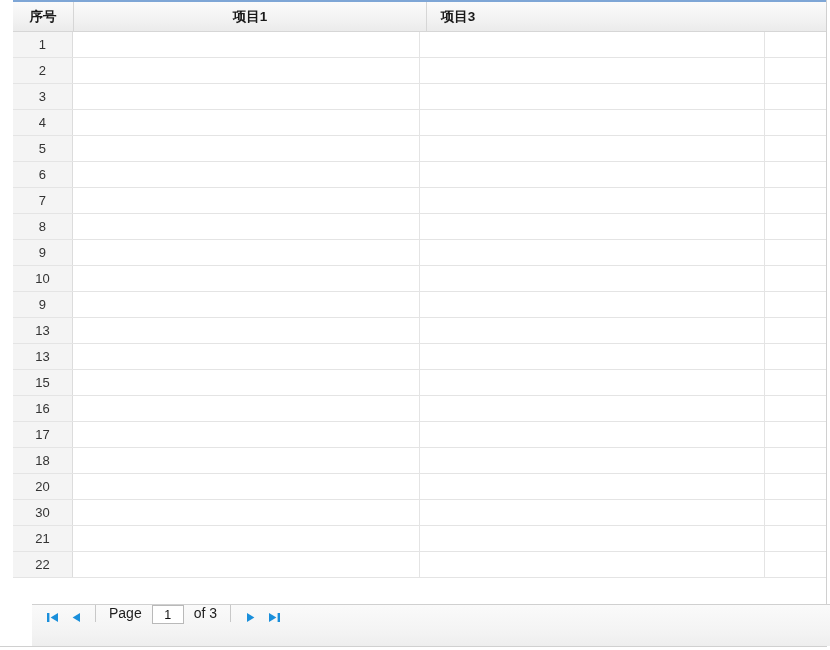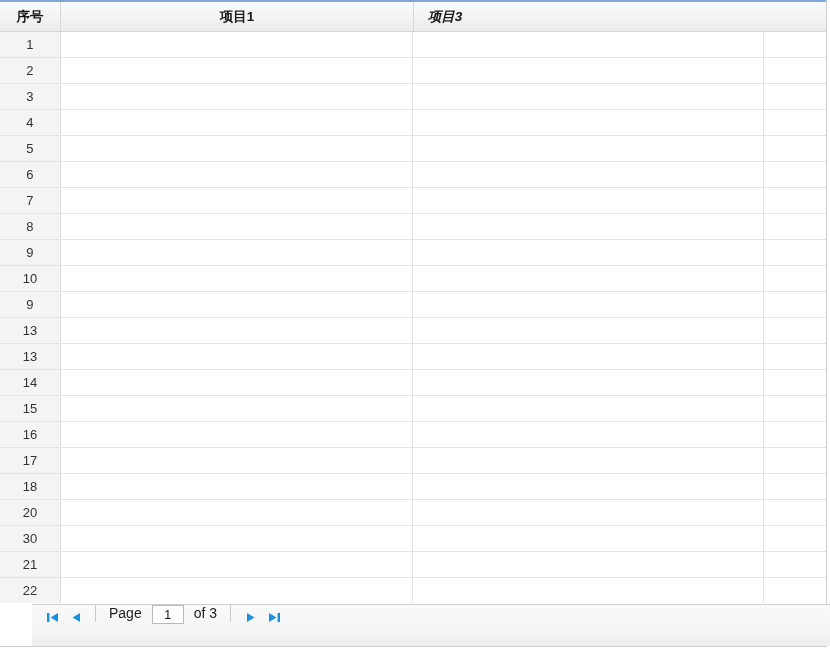--- a/index.html
+++ b/index.html
@@ -15,20 +15,21 @@
   #grid-wrapper {
     position: absolute;
     left: 0;
     top: 0;
     width: 827px;
     height: 647px;
     box-sizing: border-box;
     border-right: 1px solid #d0d0d0;
     border-bottom: 1px solid #d0d0d0;
     background: #ffffff;
+    padding-left: 13px;
   }
 
   
   #grid-header {
     display: flex;
     height: 32px;
     box-sizing: border-box;
     border-top: 2px solid #7ea6d6;
     border-bottom: 1px solid #d6d6d6;
     background: linear-gradient(to bottom, #fbfbfb 0%, #f3f3f3 55%, #ebebeb 100%);
@@ -39,21 +40,21 @@
     align-items: center;
     justify-content: center;
     font-size: 13.5px;
     font-weight: bold;
     color: #1a1a1a;
     border-right: 1px solid #d6d6d6;
     overflow: hidden;
     white-space: nowrap;
     user-select: none;
   }
-  .hcell:last-child { border-right: none; font-style: italic; }
+  .hcell:last-child { border-right: none; }
   .hcell.c-idx  { width: 61px; }
   .hcell.c-one  { width: 353px; }
   .hcell.c-two  { width: 351px; }
   .hcell.c-three{ width: 62px; justify-content: center; }
 
   
   #grid-body {
     height: 571px;
     overflow: hidden;
   }
@@ -227,26 +228,20 @@
         <div class="cell c-two"></div>
         <div class="cell c-three"></div>
       </div>
       <div class="grow">
         <div class="cell c-idx">13</div>
         <div class="cell c-one"></div>
         <div class="cell c-two"></div>
         <div class="cell c-three"></div>
       </div>
       <div class="grow">
-        <div class="cell c-idx">14</div>
-        <div class="cell c-one"></div>
-        <div class="cell c-two"></div>
-        <div class="cell c-three"></div>
-      </div>
-      <div class="grow">
         <div class="cell c-idx">15</div>
         <div class="cell c-one"></div>
         <div class="cell c-two"></div>
         <div class="cell c-three"></div>
       </div>
       <div class="grow">
         <div class="cell c-idx">16</div>
         <div class="cell c-one"></div>
         <div class="cell c-two"></div>
         <div class="cell c-three"></div>

